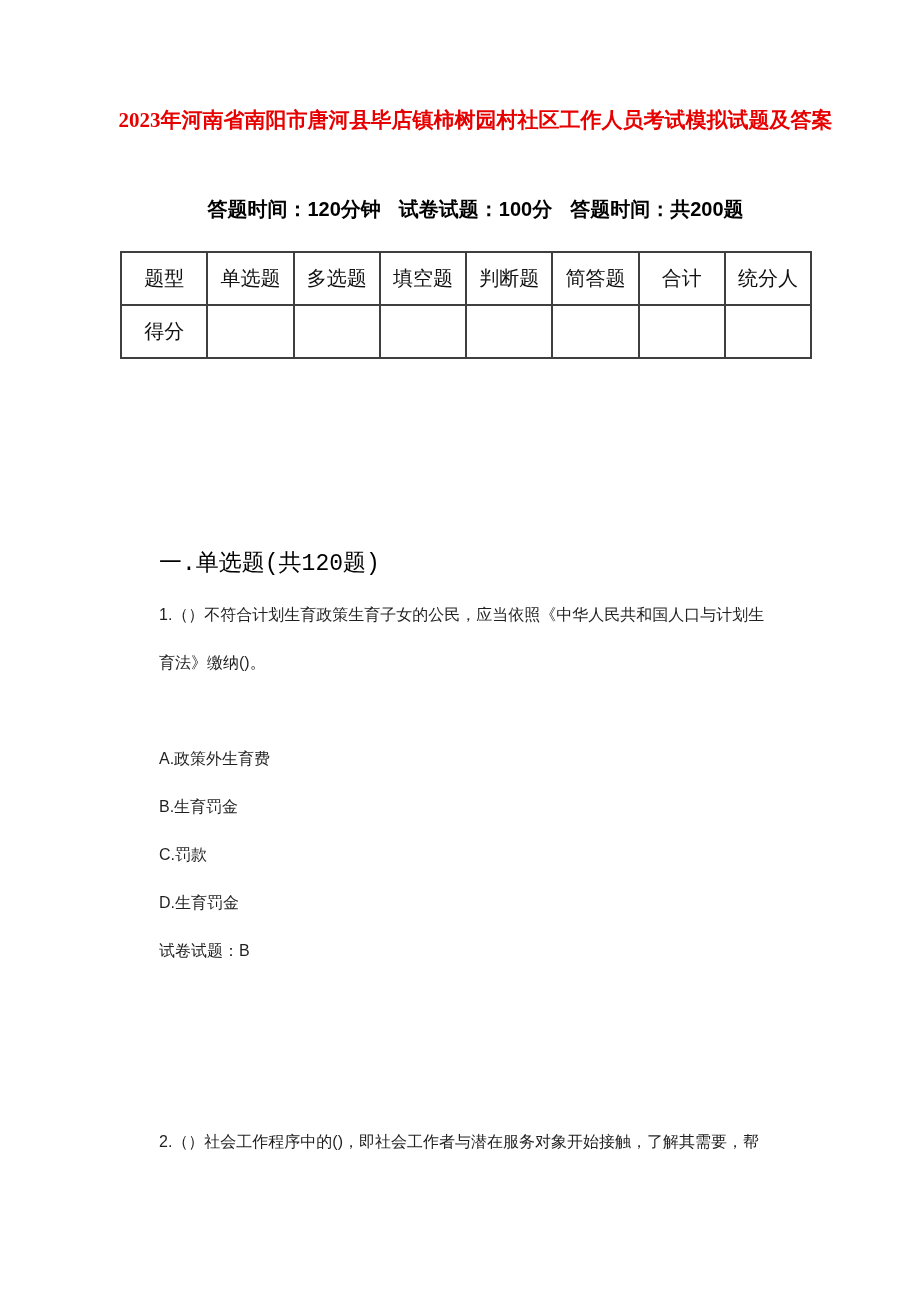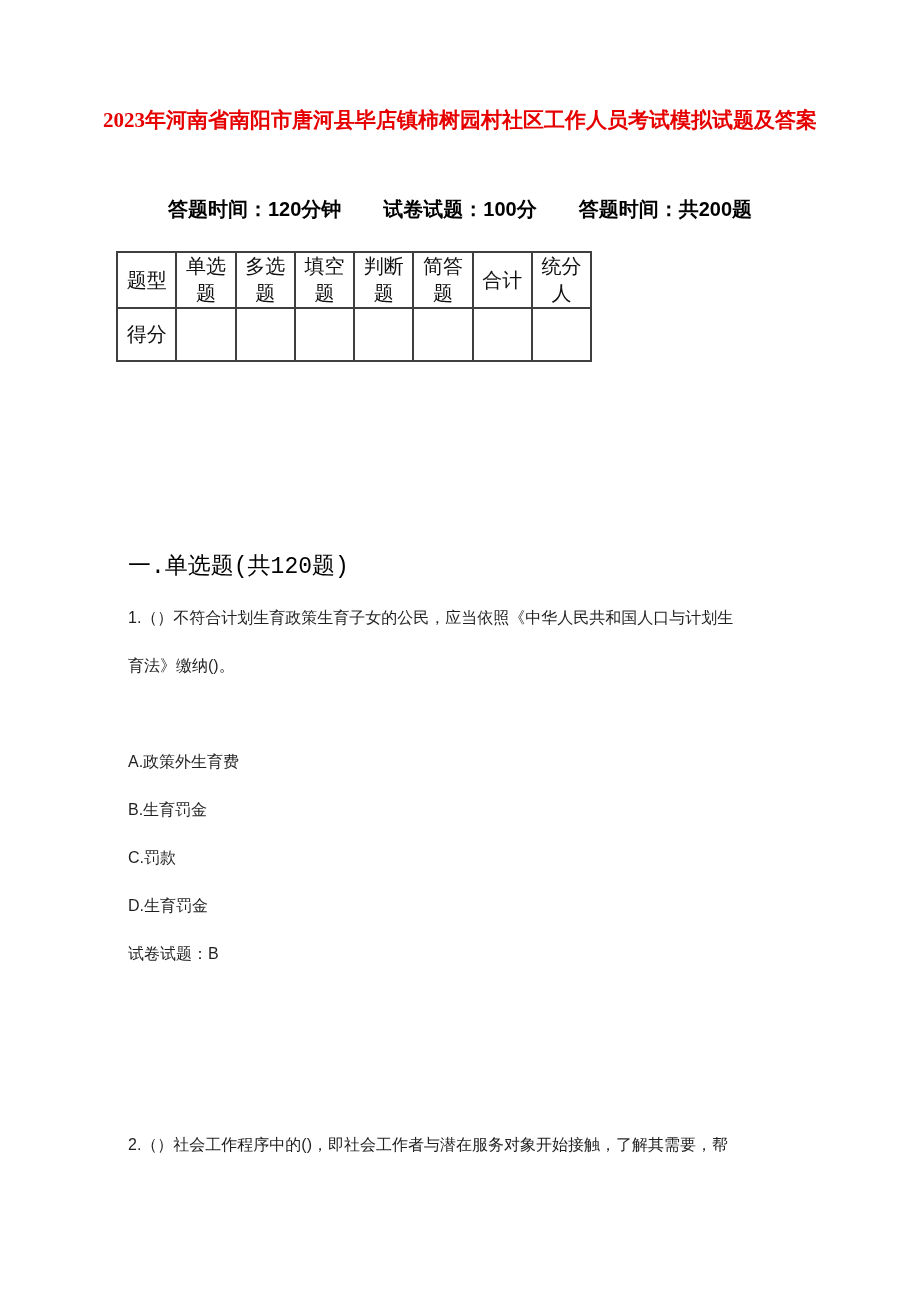--- a/index.html
+++ b/index.html
@@ -10,44 +10,45 @@
   * { margin: 0; padding: 0; box-sizing: border-box; }
   html, body { background: #ffffff; }
   .page {
     position: relative;
     width: 920px;
     height: 1302px;
     background: #ffffff;
     overflow: hidden;
     padding-top: 106px;
     color: var(--text-black);
+    padding-left: 31px;
   }
   .doc-title {
     text-align: center;
     font-family: "Liberation Serif", serif;
     font-weight: bold;
     font-size: 21px;
     line-height: 28px;
     color: var(--title-red);
   }
   .meta-line {
     margin-top: 63px;
     display: flex;
     justify-content: center;
-    column-gap: 42px;
+    column-gap: 18px;
     font-family: "Liberation Sans", sans-serif;
     font-weight: bold;
     font-size: 20px;
     line-height: 25px;
     color: #000000;
   }
   table.score-table {
     margin-top: 29px;
-    margin-left: 116px;
-    width: 476px;
+    margin-left: 89px;
+    width: 692px;
     border-collapse: collapse;
     table-layout: fixed;
   }
   table.score-table td {
     border: 2px solid var(--table-border);
     height: 53px;
     text-align: center;
     vertical-align: middle;
     font-family: "Liberation Sans", sans-serif;
     font-size: 20px;

